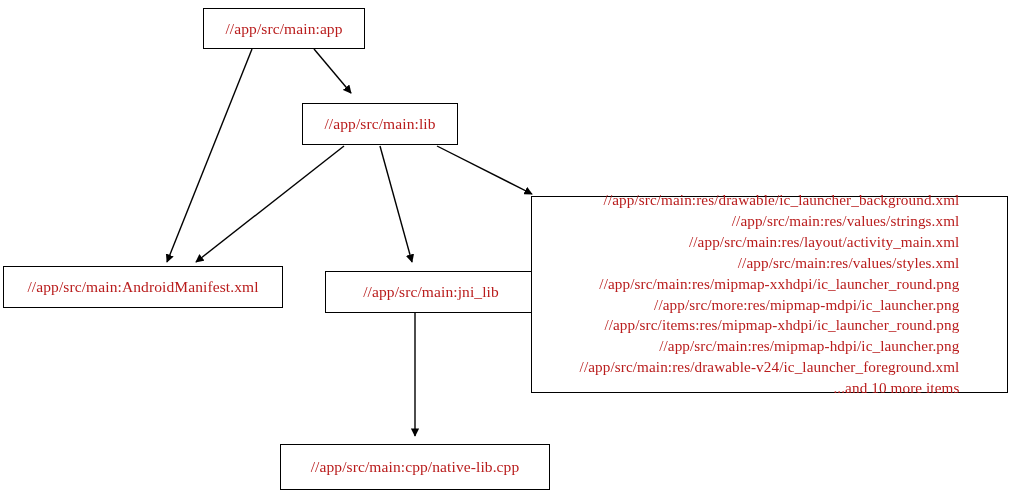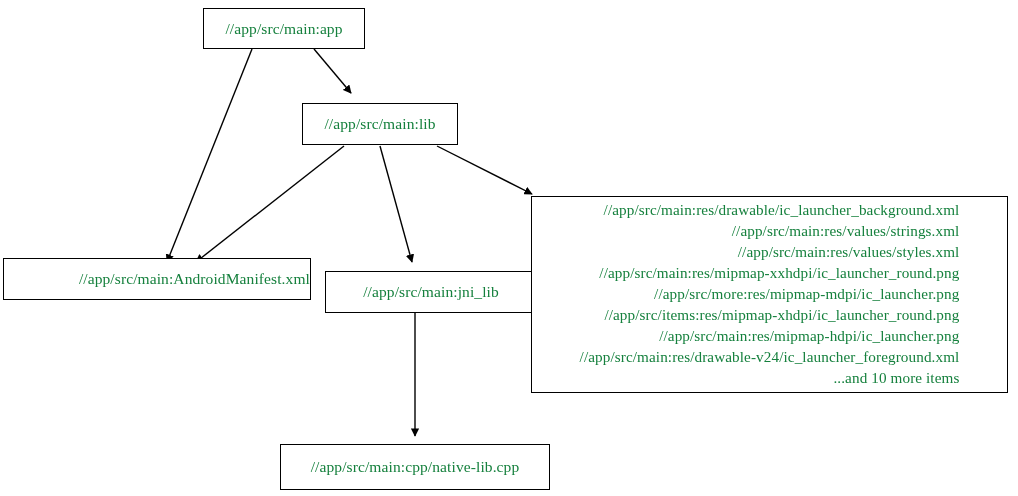--- a/index.html
+++ b/index.html
@@ -21,21 +21,21 @@
     top: 0;
     width: 1018px;
     height: 496px;
     pointer-events: none;
   }
   .node {
     position: absolute;
     box-sizing: border-box;
     border: 1px solid #000000;
     background: #ffffff;
-    color: #15803d;
+    color: #b91c1c;
     display: flex;
     align-items: center;
     justify-content: center;
     text-align: center;
     line-height: 1.0;
     white-space: nowrap;
   }
   .node-label {
     display: block;
     font-size: 15.5px;
@@ -47,21 +47,21 @@
     text-align: right;
   }
   .node-multiline .node-label {
     display: block;
     font-size: 15.2px;
   }
 
   
   #node-app        { left: 203px; top: 8px;   width: 162px; height: 41px; }
   #node-lib        { left: 302px; top: 103px; width: 156px; height: 42px; text-align: center; }
-  #node-manifest   { left: 3px;   top: 258px; width: 308px; height: 42px; justify-content: flex-end; }
+  #node-manifest   { left: 3px;   top: 266px; width: 280px; height: 42px; }
   #node-jni-lib    { left: 325px; top: 271px; width: 212px; height: 42px; }
   #node-resources  { left: 531px; top: 196px; width: 477px; height: 197px; }
   #node-native-lib { left: 280px; top: 444px; width: 270px; height: 46px; }
 </style>
 </head>
 <body>
 
 <div id="canvas">
 
   <svg id="edge-layer" viewBox="0 0 1018 496" width="1018" height="496" xmlns="http://www.w3.org/2000/svg">
@@ -97,20 +97,21 @@
   </div>
 
   <div class="node" id="node-jni-lib">
     <span class="node-label">//app/src/main:jni_lib</span>
   </div>
 
   <div class="node node-multiline" id="node-resources">
     <div>
       <span class="node-label">//app/src/main:res/drawable/ic_launcher_background.xml</span>
       <span class="node-label">//app/src/main:res/values/strings.xml</span>
+      <span class="node-label">//app/src/main:res/layout/activity_main.xml</span>
       <span class="node-label">//app/src/main:res/values/styles.xml</span>
       <span class="node-label">//app/src/main:res/mipmap-xxhdpi/ic_launcher_round.png</span>
       <span class="node-label">//app/src/more:res/mipmap-mdpi/ic_launcher.png</span>
       <span class="node-label">//app/src/items:res/mipmap-xhdpi/ic_launcher_round.png</span>
       <span class="node-label">//app/src/main:res/mipmap-hdpi/ic_launcher.png</span>
       <span class="node-label">//app/src/main:res/drawable-v24/ic_launcher_foreground.xml</span>
       <span class="node-label">...and 10 more items</span>
     </div>
   </div>
 

